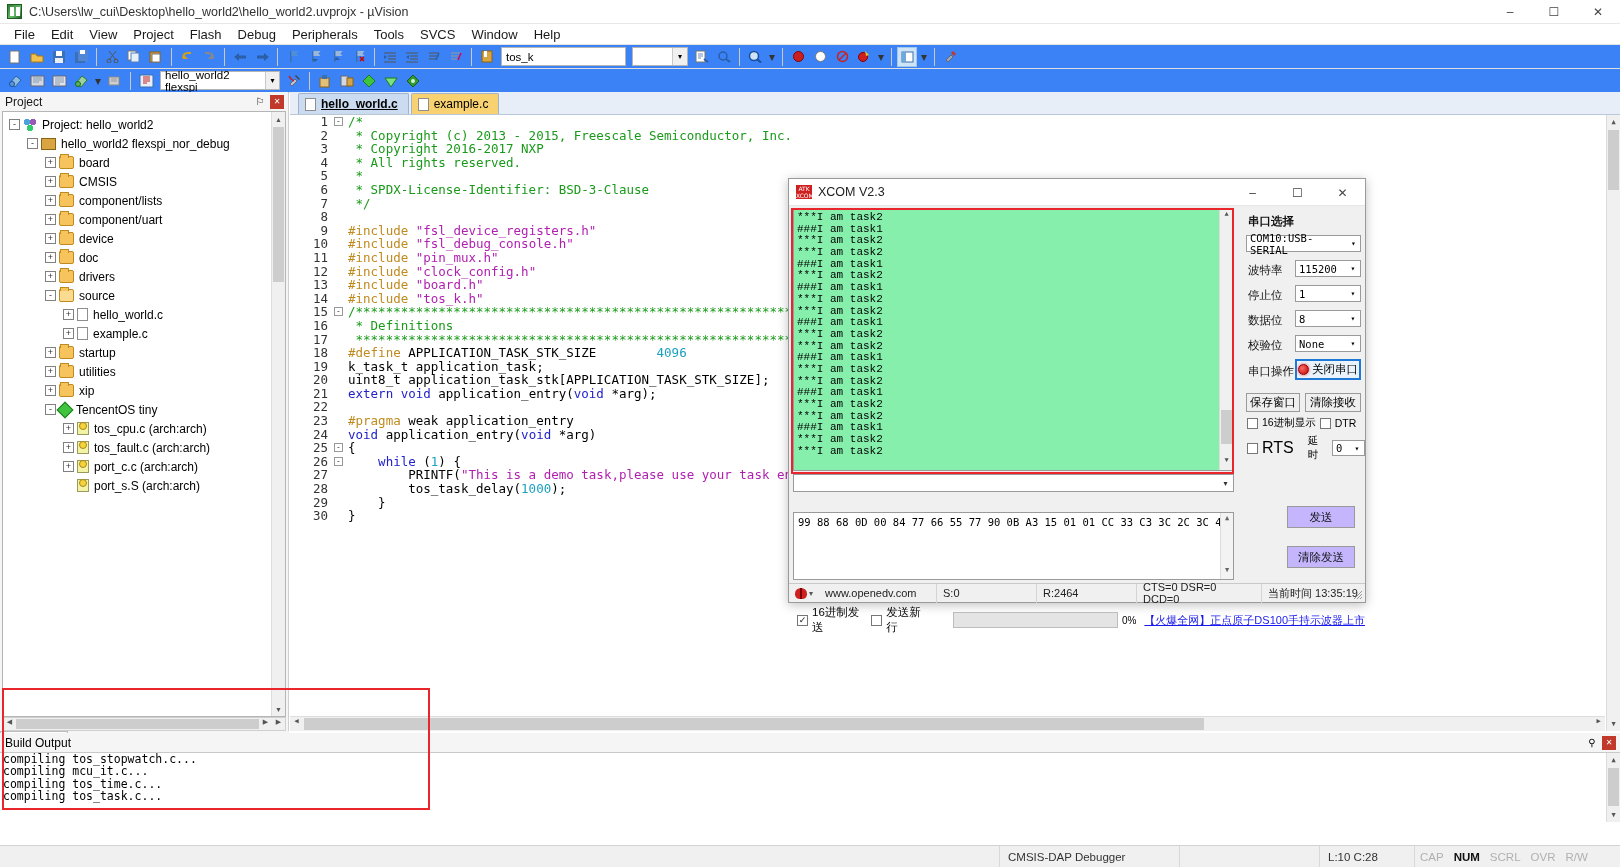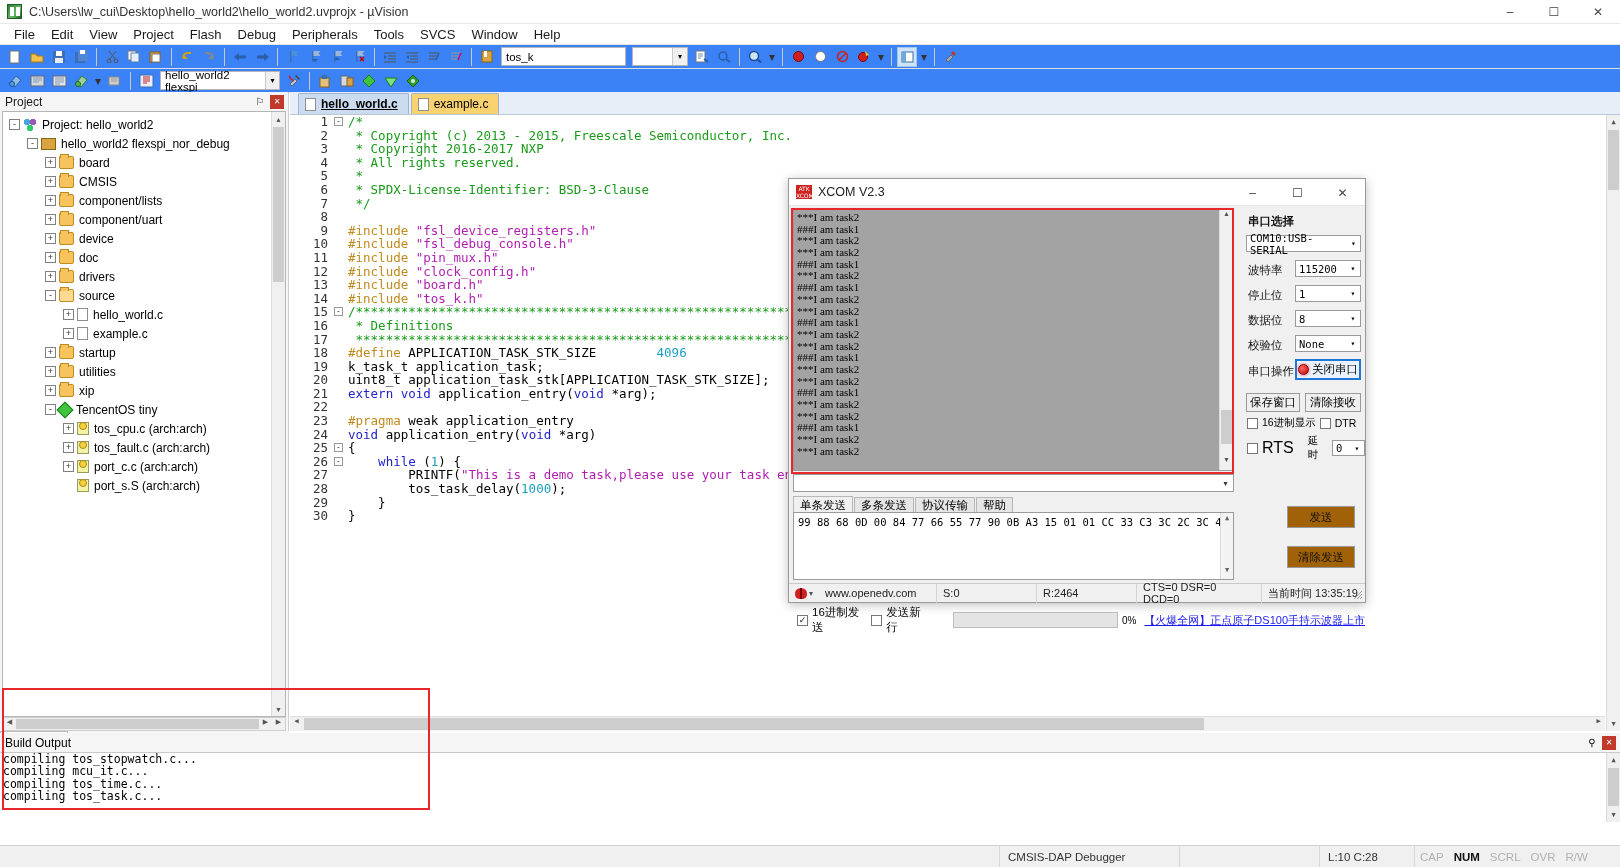--- a/index.html
+++ b/index.html
@@ -121,22 +121,22 @@
           border:1px solid #9a9a9a; box-shadow:0 2px 10px rgba(0,0,0,.25); }
   #xcom-title { height:27px; background:#fff; display:flex; align-items:center; position:relative;
                 border-bottom:1px solid #e6e6e6;}
   #xcom-logo { width:16px;height:14px;margin-left:7px;margin-right:6px; background:#cf2020;
                color:#fff; font-size:6px; line-height:7px; text-align:center; font-family:"DejaVu Sans",sans-serif;}
   #xcom-title .t { font-size:12.5px; color:#222; }
   #xcom-wb { position:absolute; right:0;top:0;height:27px;display:flex;}
   #xcom-wb .winbtn{ height:27px; width:45px; }
   #xcom-body { position:absolute; left:0; right:0; top:27px; bottom:0; }
   #xcom-redbox { position:absolute; left:2px; top:2px; width:443px; height:266px; border:2px solid #e8262c; pointer-events:none; z-index:5;}
-  #recv { position:absolute; left:4px; top:3px; width:441px; height:262px; background:#a3a3a3;
-          border:1px solid #9a9a9a; overflow:hidden; font-family:Liberation Serif, serif; font-size:11px;}
+  #recv { position:absolute; left:4px; top:3px; width:441px; height:262px; background:#86efac;
+          border:1px solid #9a9a9a; overflow:hidden; font-family:Liberation Mono, monospace; font-size:11px;}
   #recvlines { padding:2px 0 0 3px; }
   #recvlines div { height:11.7px; line-height:11.7px; white-space:pre; }
   #recv-scroll { position:absolute; right:0; top:0; bottom:0; width:14px; background:#f0f0f0; border-left:1px solid #dcdcdc;}
   #addr-input { position:absolute; left:4px; top:268px; width:441px; height:18px; background:#fff;
                 border:1px solid #9a9a9a; display:flex; align-items:center;}
   #addr-input .caret{ margin-left:auto; width:15px;height:16px; display:flex;align-items:center;justify-content:center;
                       font-size:8px; color:#333;}
   
   #sendtabs { position:absolute; left:4px; top:290px; width:441px; height:17px; display:flex; align-items:flex-end;}
   .stab { height:16px; padding:0 6px; font-size:11.5px; display:flex;align-items:center;
@@ -144,21 +144,21 @@
   .stab.active{ background:#f0f0f0; height:17px; }
   #sendbox { position:absolute; left:4px; top:306px; width:441px; height:68px; background:#fff; border:1px solid #9a9a9a;
              font-family:"DejaVu Sans Mono", monospace; font-size:10.5px; padding:3px 4px; overflow:hidden;}
   #sendbox-scroll{ position:absolute; right:0; top:0; bottom:0; width:13px; background:#f3f3f3; border-left:1px solid #dcdcdc;}
   .row-ctl { position:absolute; display:flex; align-items:center; font-size:11.5px; }
   .cb { width:11px;height:11px;border:1px solid #767676;background:#fff;display:inline-flex;
         align-items:center;justify-content:center;font-size:9px;line-height:9px;color:#111;margin-right:4px;flex:none;}
   .txtin { height:16px; border:1px solid #9a9a9a; background:#fff; font-size:11px; padding:0 3px;
            display:flex; align-items:center; font-family:"DejaVu Sans Mono",monospace;}
   .greybar { height:16px; background:#e4e4e4; border:1px solid #bcbcbc; }
-  .xbtn { height:19px; border:1px solid #9a9a9a; background:#a16207; display:flex; align-items:center;
+  .xbtn { height:19px; border:1px solid #9a9a9a; background:#c4b5fd; display:flex; align-items:center;
           justify-content:center; font-size:11.5px; color:#111;}
   
   #settings { position:absolute; left:450px; top:0; right:0; bottom:0; font-size:11.5px;}
   .sgroup-label{ position:absolute; font-size:11.5px; color:#111; }
   .scombo { position:absolute; height:17px; border:1px solid #9a9a9a; background:#fff; display:flex; align-items:center;
             font-family:"DejaVu Sans Mono", monospace; font-size:10.5px; padding-left:3px;}
   .scombo .caret{ margin-left:auto; width:14px;height:15px;display:flex;align-items:center;justify-content:center;font-size:8px;}
   .sbtn { position:absolute; height:19px; border:1px solid #9a9a9a; background:#efefef; display:flex;
           align-items:center; justify-content:center; font-size:11.5px;}
   .sbtn.blue { border:2px solid #1e78d7; background:#eaf3fc; }
@@ -805,26 +805,20 @@
         <div style="position:absolute;top:200px;left:1px;width:11px;height:34px;background:#cdcdcd;"></div>
         <div style="position:absolute;bottom:0;left:0;width:13px;height:14px;text-align:center;font-size:7px;color:#555;">▼</div>
       </div>
     </div>
 
     <div id="addr-input">
       <span style="padding-left:3px;font-size:11px;"></span>
       <span class="caret">▾</span>
     </div>
 
-    <div id="sendtabs">
-      <div class="stab active">单条发送</div>
-      <div class="stab">多条发送</div>
-      <div class="stab">协议传输</div>
-      <div class="stab">帮助</div>
-    </div>
 
     <div id="sendbox">
       <span>99 88 68 0D 00 84 77 66 55 77 90 0B A3 15 01 01 CC 33 C3 3C 2C 3C 4C</span>
       <div id="sendbox-scroll">
         <div style="position:absolute;top:1px;left:0;width:12px;height:12px;text-align:center;font-size:7px;color:#666;">▲</div>
         <div style="position:absolute;bottom:1px;left:0;width:12px;height:12px;text-align:center;font-size:7px;color:#666;">▼</div>
       </div>
     </div>
 
     <div class="row-ctl" style="left:8px; top:379px;">

